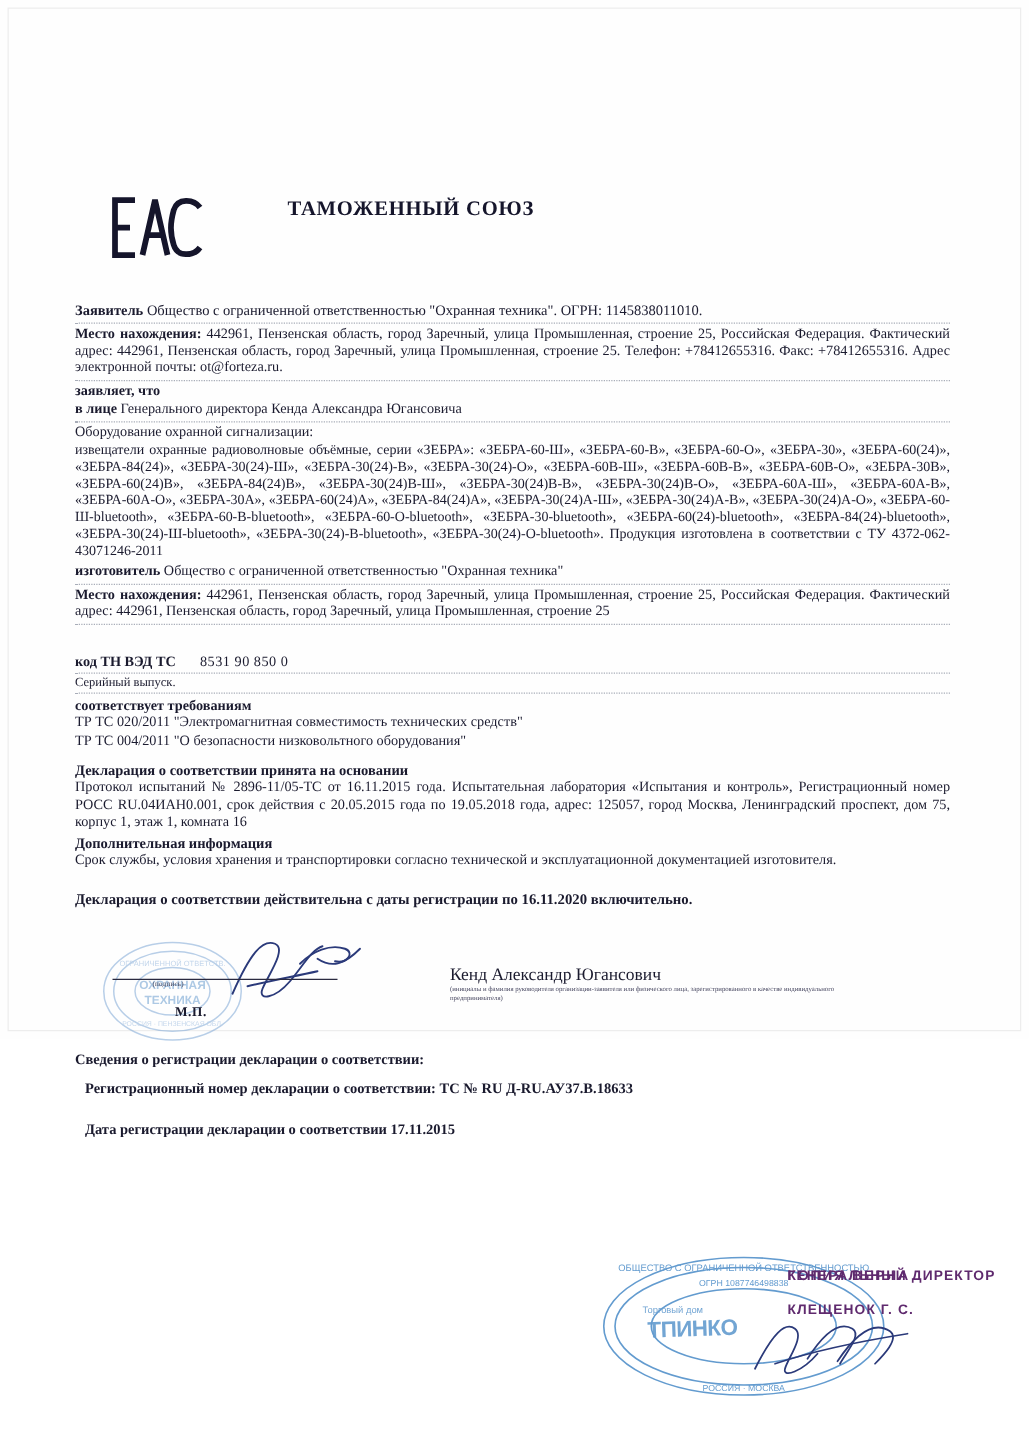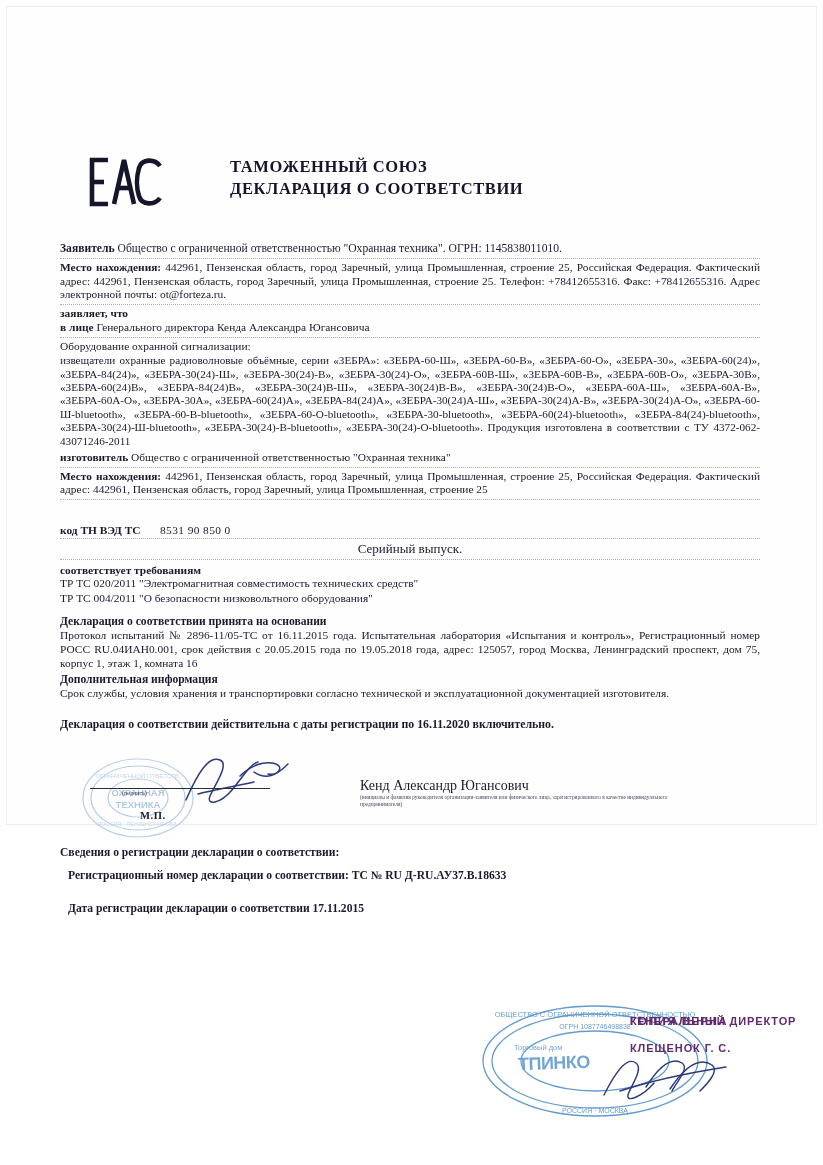--- a/index.html
+++ b/index.html
@@ -111,24 +111,23 @@
     display: flex;
     align-items: flex-start;
     font-size: 11.4px;
     border-bottom: 1px dotted #a8adb8;
     padding-bottom: 2px;
   }
   .tnved-row .lbl { font-weight: bold; width: 100px; }
   .tnved-row .val { font-weight: normal; letter-spacing: 0.4px; }
 
   .serial-row {
-    font-size: 13px;
+    font-size: 10px;
     border-bottom: 1px dotted #a8adb8;
     padding: 2px 0 2px 0;
-    text-align: center;
   }
 
   .conf-head {
     font-size: 11.4px;
     font-weight: bold;
     padding-top: 2px;
   }
   .reqs .line { padding-top: 1px; }
 
   .decl-basis-head {
@@ -305,21 +304,20 @@
 
             <path d="M28 48 L38 4 L48 48"></path>
             <path d="M31.5 32 H44.5"></path>
 
             <path d="M74 10 C69 3 56 2 53 12 C50 23 50 30 53 40 C56 50 69 49 74 42"></path>
           </g>
         </svg>
       </div>
       <div class="title-block">
         <div class="doc-title-1">ТАМОЖЕННЫЙ СОЮЗ</div>
-        <div class="doc-title-2">ДЕКЛАРАЦИЯ О СООТВЕТСТВИИ</div>
       </div>
     </div>
 
     <div class="gap-lg"></div>
 
     <div class="sec">
       <div class="applicant-line row-underline">
         <span class="b">Заявитель</span>
         <span>Общество с ограниченной ответственностью "Охранная техника".</span>
         <span class="ogrn">ОГРН: 1145838011010.</span>

